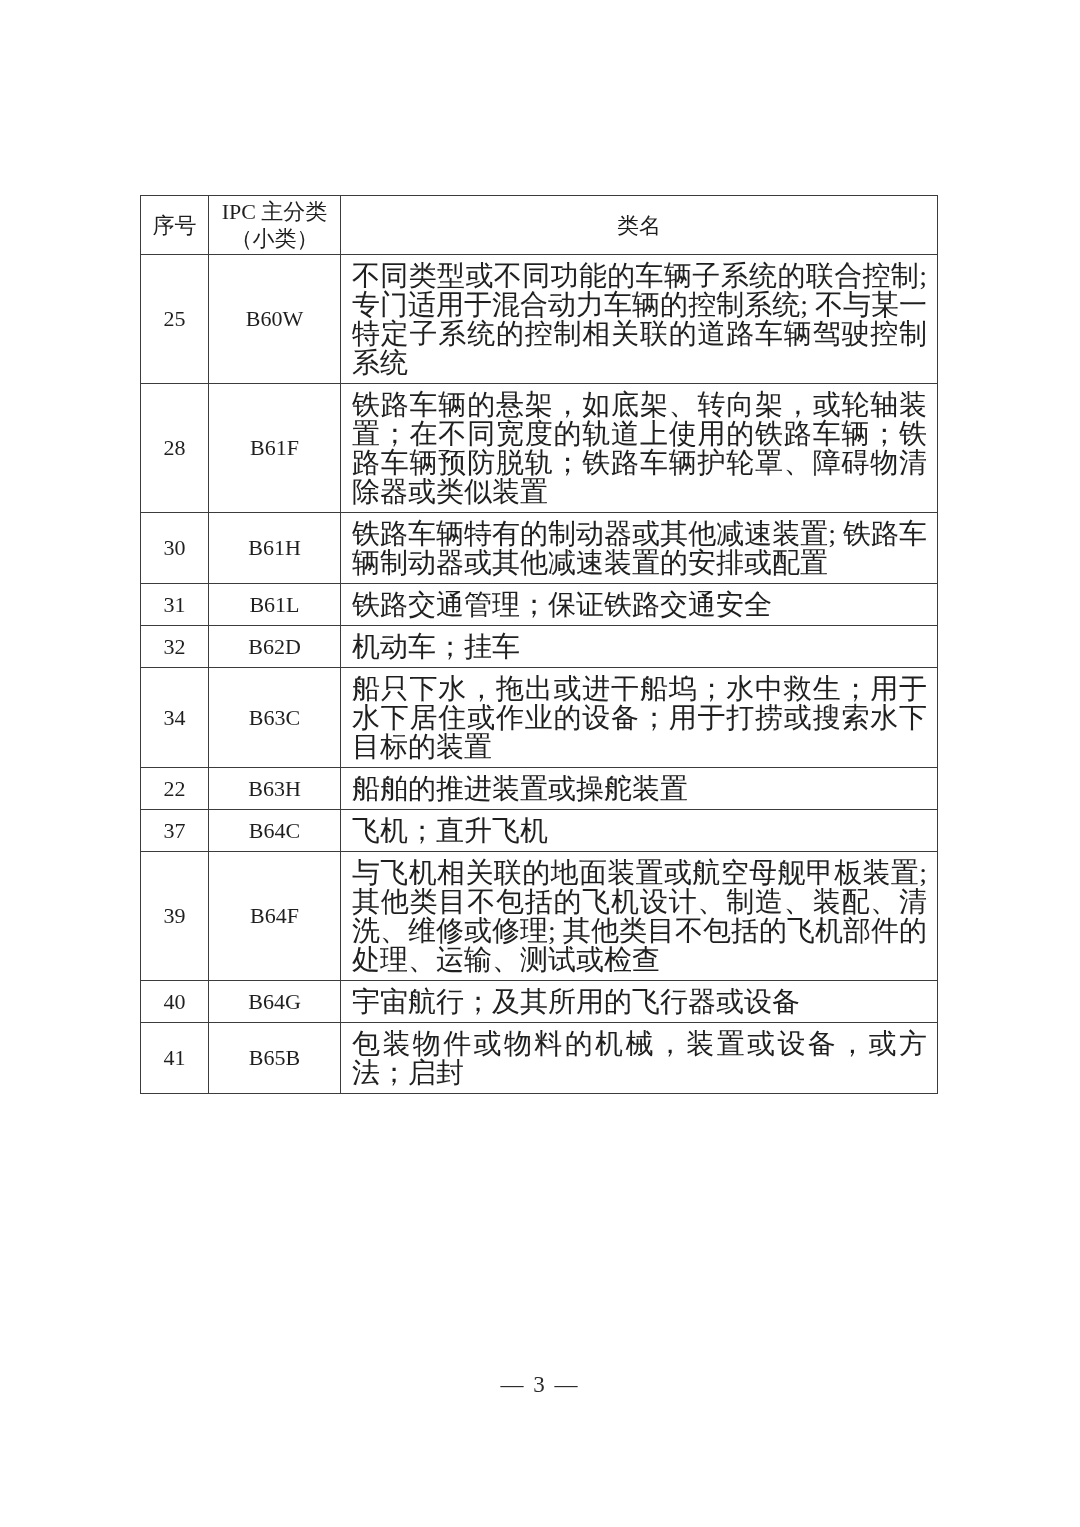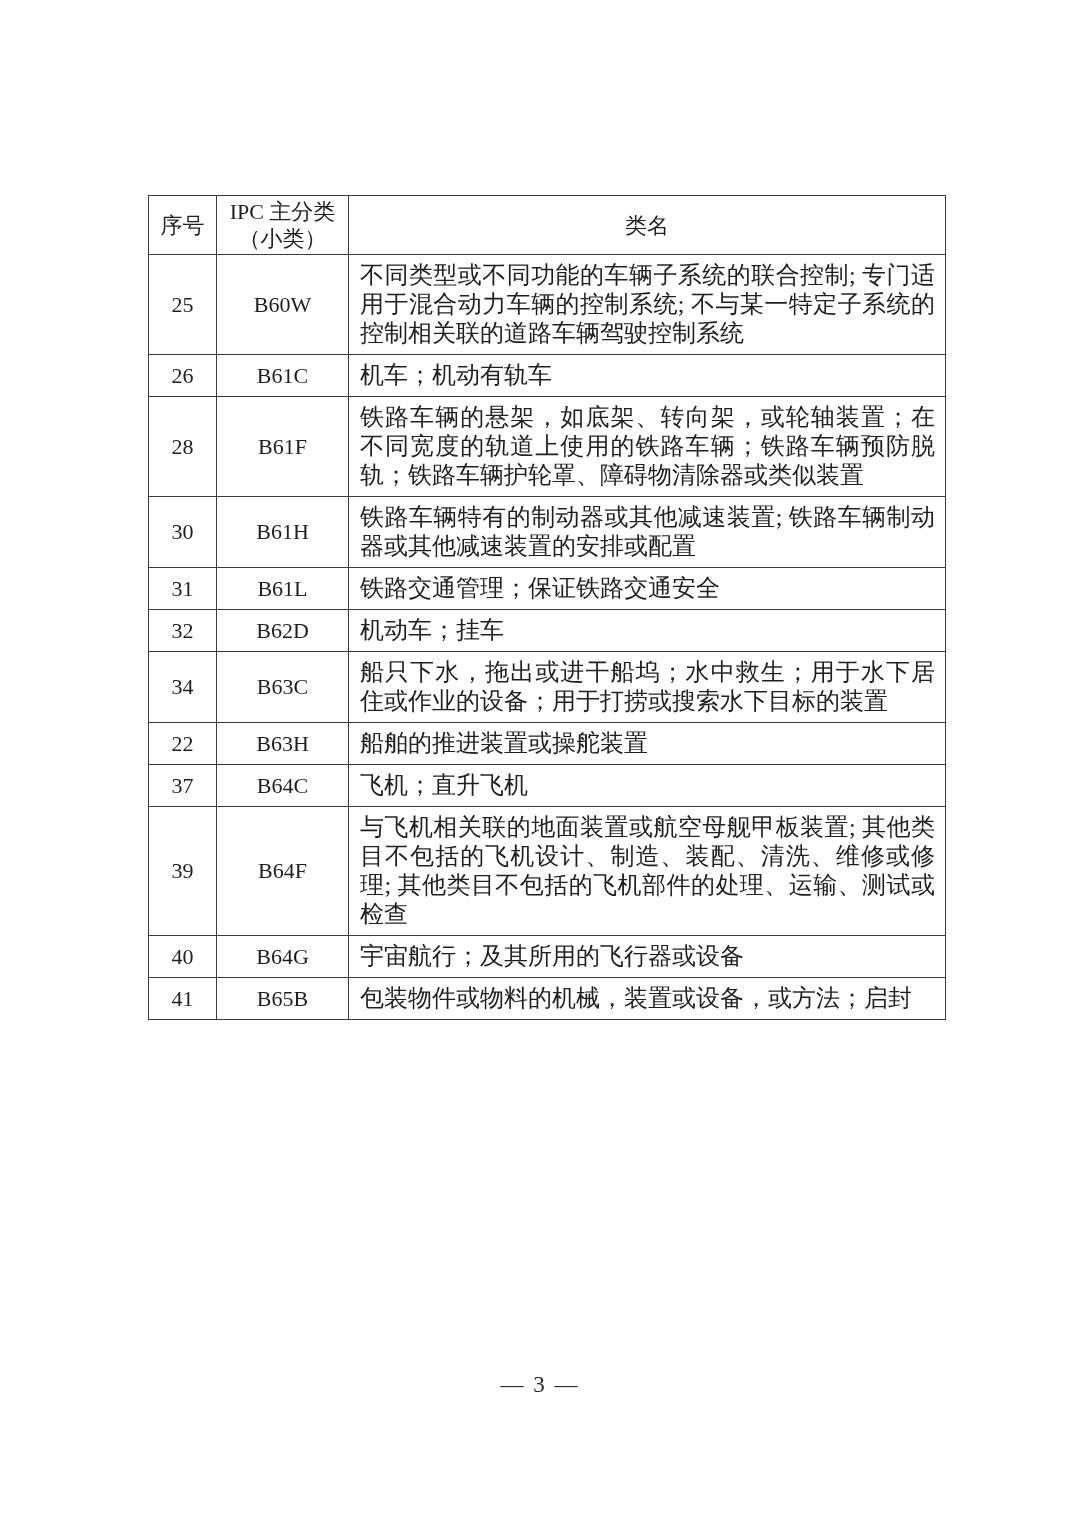--- a/index.html
+++ b/index.html
@@ -15,21 +15,21 @@
     color: #1f1f1f;
     overflow: hidden;
   }
   .doc-page {
     position: absolute;
     inset: 0;
     background: #ffffff;
   }
   table.ipc-table {
     position: absolute;
-    left: 148px;
+    left: 140px;
     top: 195px;
     width: 797px;
     border-collapse: collapse;
     table-layout: fixed;
   }
   .ipc-table th,
   .ipc-table td {
     border: 1.6px solid #3c3c3c;
     background: #ffffff;
     vertical-align: middle;
@@ -46,21 +46,21 @@
   .col-serial { width: 68px; }
   .col-code   { width: 132px; }
   .col-name   { width: 597px; }
   td.c-num, td.c-code {
     text-align: center;
     font-size: 22px;
     padding: 4px 2px;
     color: #1f1f1f;
   }
   td.c-desc {
-    font-size: 24px;
+    font-size: 28px;
     line-height: 29px;
     padding: 6px 10px 6px 11px;
     text-align: justify;
     text-justify: inter-ideograph;
     color: #1f1f1f;
   }
   .page-number {
     position: absolute;
     left: 0;
     top: 1372px;
@@ -92,25 +92,20 @@
         <th>类名</th>
       </tr>
     </thead>
     <tbody id="table-body">
   <tr>
     <td class="c-num">25</td>
     <td class="c-code">B60W</td>
     <td class="c-desc">不同类型或不同功能的车辆子系统的联合控制; 专门适用于混合动力车辆的控制系统; 不与某一特定子系统的控制相关联的道路车辆驾驶控制系统</td>
   </tr>
 
-  <tr>
-    <td class="c-num">26</td>
-    <td class="c-code">B61C</td>
-    <td class="c-desc">机车；机动有轨车</td>
-  </tr>
 
 
   <tr>
     <td class="c-num">28</td>
     <td class="c-code">B61F</td>
     <td class="c-desc">铁路车辆的悬架，如底架、转向架，或轮轴装置；在不同宽度的轨道上使用的铁路车辆；铁路车辆预防脱轨；铁路车辆护轮罩、障碍物清除器或类似装置</td>
   </tr>
 
 
   <tr>

